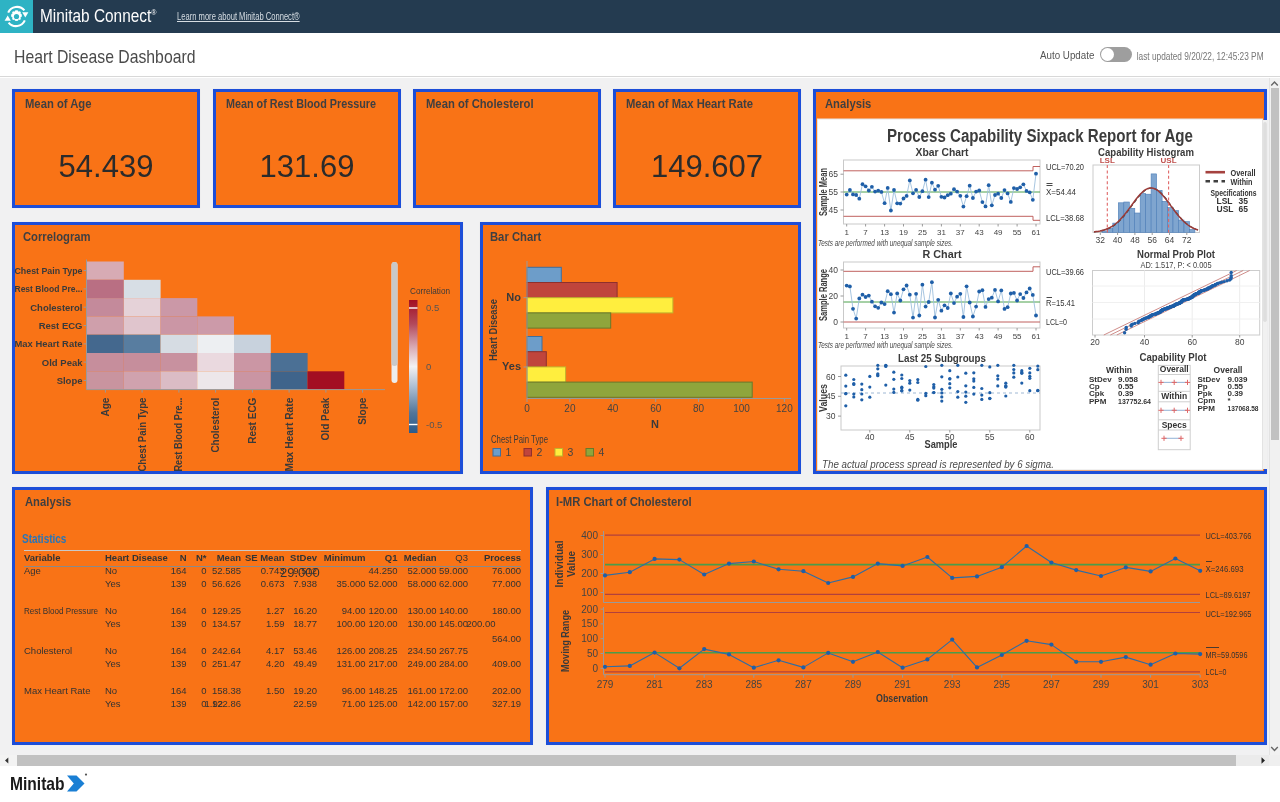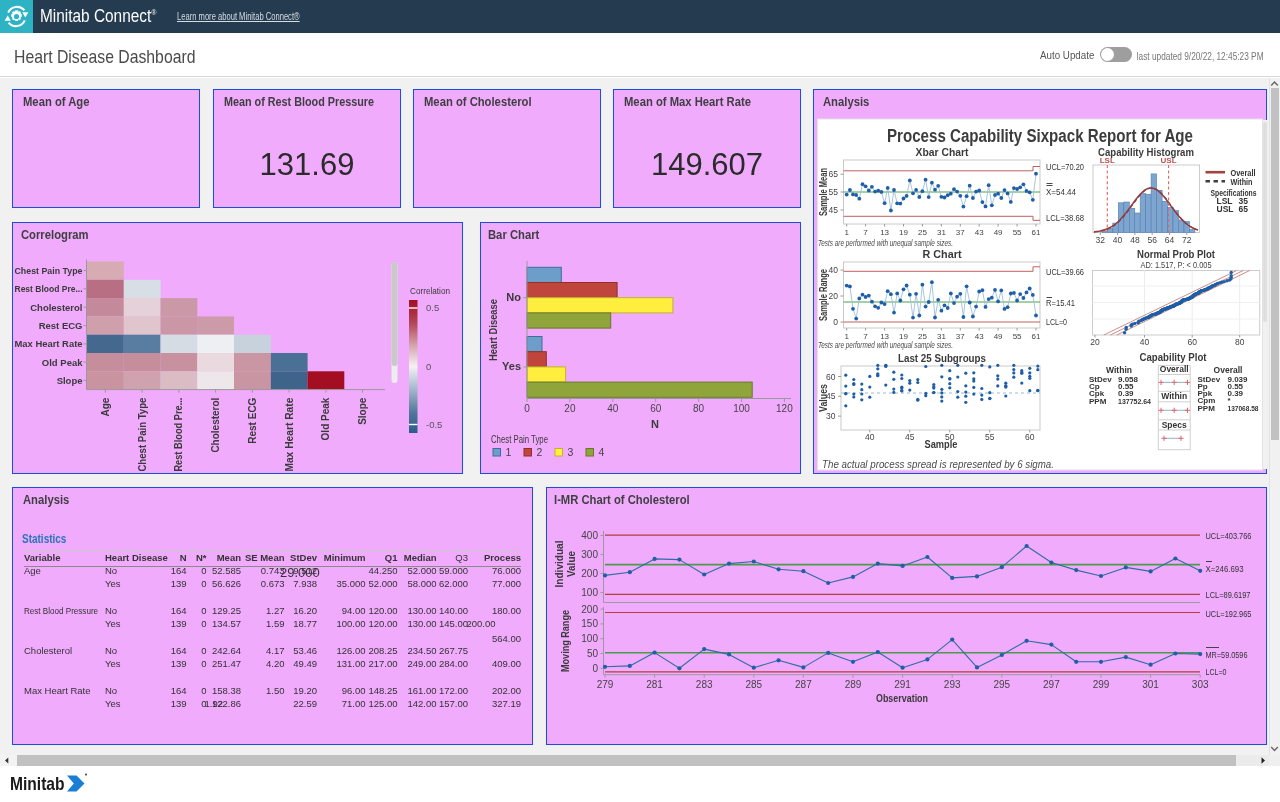--- a/index.html
+++ b/index.html
@@ -1,17 +1,17 @@
 <!DOCTYPE html>
 <html><head><meta charset="utf-8"><style>
 * { margin:0; padding:0; box-sizing:border-box; }
 html,body { width:1280px; height:802px; overflow:hidden; font-family:"Liberation Sans",sans-serif; background:#fff; }
 body { position:relative; }
 svg { font-family:"Liberation Sans",sans-serif; }
-.card { position:absolute; background:#f0abfc; border:1px solid #1d4ed8; box-shadow:0 0 2px rgba(0,0,0,0.04); }
+.card { position:absolute; background:#f97316; border:3px solid #1d4ed8; box-shadow:0 0 2px rgba(0,0,0,0.04); }
 .ctitle { position:absolute; left:9.5px; top:4.5px; font-size:12.5px; font-weight:600; color:#3f3f41; white-space:nowrap; transform:scaleX(0.9); transform-origin:left top; }
 </style></head>
 <body>
 <div style="position:absolute;left:0;top:0;width:1280px;height:33px;background:#243b50"></div>
 <svg width="33" height="33" viewBox="0 0 33 33" style="position:absolute;left:0;top:0">
 <rect width="33" height="33" fill="#2eb3c4"></rect>
 <g fill="none" stroke="#fff" stroke-width="2.1">
 <path d="M 8.2 12.6 A 9.6 9.6 0 0 1 24.4 10.4"></path>
 <path d="M 24.8 20.4 A 9.6 9.6 0 0 1 8.6 22.6"></path>
 </g>
@@ -29,20 +29,21 @@
 <div style="position:absolute;left:14px;top:46px;font-size:19px;color:#4a4a4a;transform:scaleX(0.83);transform-origin:left top">Heart Disease Dashboard</div>
 <div style="position:absolute;left:1040px;top:49px;font-size:11.5px;color:#555;transform:scaleX(0.85);transform-origin:left center">Auto Update</div>
 <div style="position:absolute;left:1100px;top:47px;width:32px;height:15px;border-radius:8px;background:#9e9e9e"></div>
 <div style="position:absolute;left:1101px;top:48px;width:13px;height:13px;border-radius:50%;background:#fff"></div>
 <div style="position:absolute;right:16px;top:50px;font-size:10.5px;color:#777;transform:scaleX(0.79);transform-origin:right center;white-space:nowrap">last updated 9/20/22, 12:45:23 PM</div>
 
 <div style="position:absolute;left:0;top:78px;width:1269px;height:688px;background:#f1f1f2"></div>
 
 <div class="card" style="left:12px;top:89px;width:188px;height:119px">
     <div class="ctitle" style="font-size:12.5px">Mean of Age</div>
+    <div style="position:absolute;left:0;top:57px;width:100%;text-align:center;font-size:31px;color:#2b2b2b">54.439</div>
   </div>
 <div class="card" style="left:213px;top:89px;width:188px;height:119px">
     <div class="ctitle" style="font-size:12px">Mean of Rest Blood Pressure</div>
     <div style="position:absolute;left:0;top:57px;width:100%;text-align:center;font-size:31px;color:#2b2b2b">131.69</div>
   </div>
 <div class="card" style="left:413px;top:89px;width:188px;height:119px">
     <div class="ctitle" style="font-size:12.5px">Mean of Cholesterol</div>
   </div>
 <div class="card" style="left:613px;top:89px;width:188px;height:119px">
     <div class="ctitle" style="font-size:12.5px">Mean of Max Heart Rate</div>

